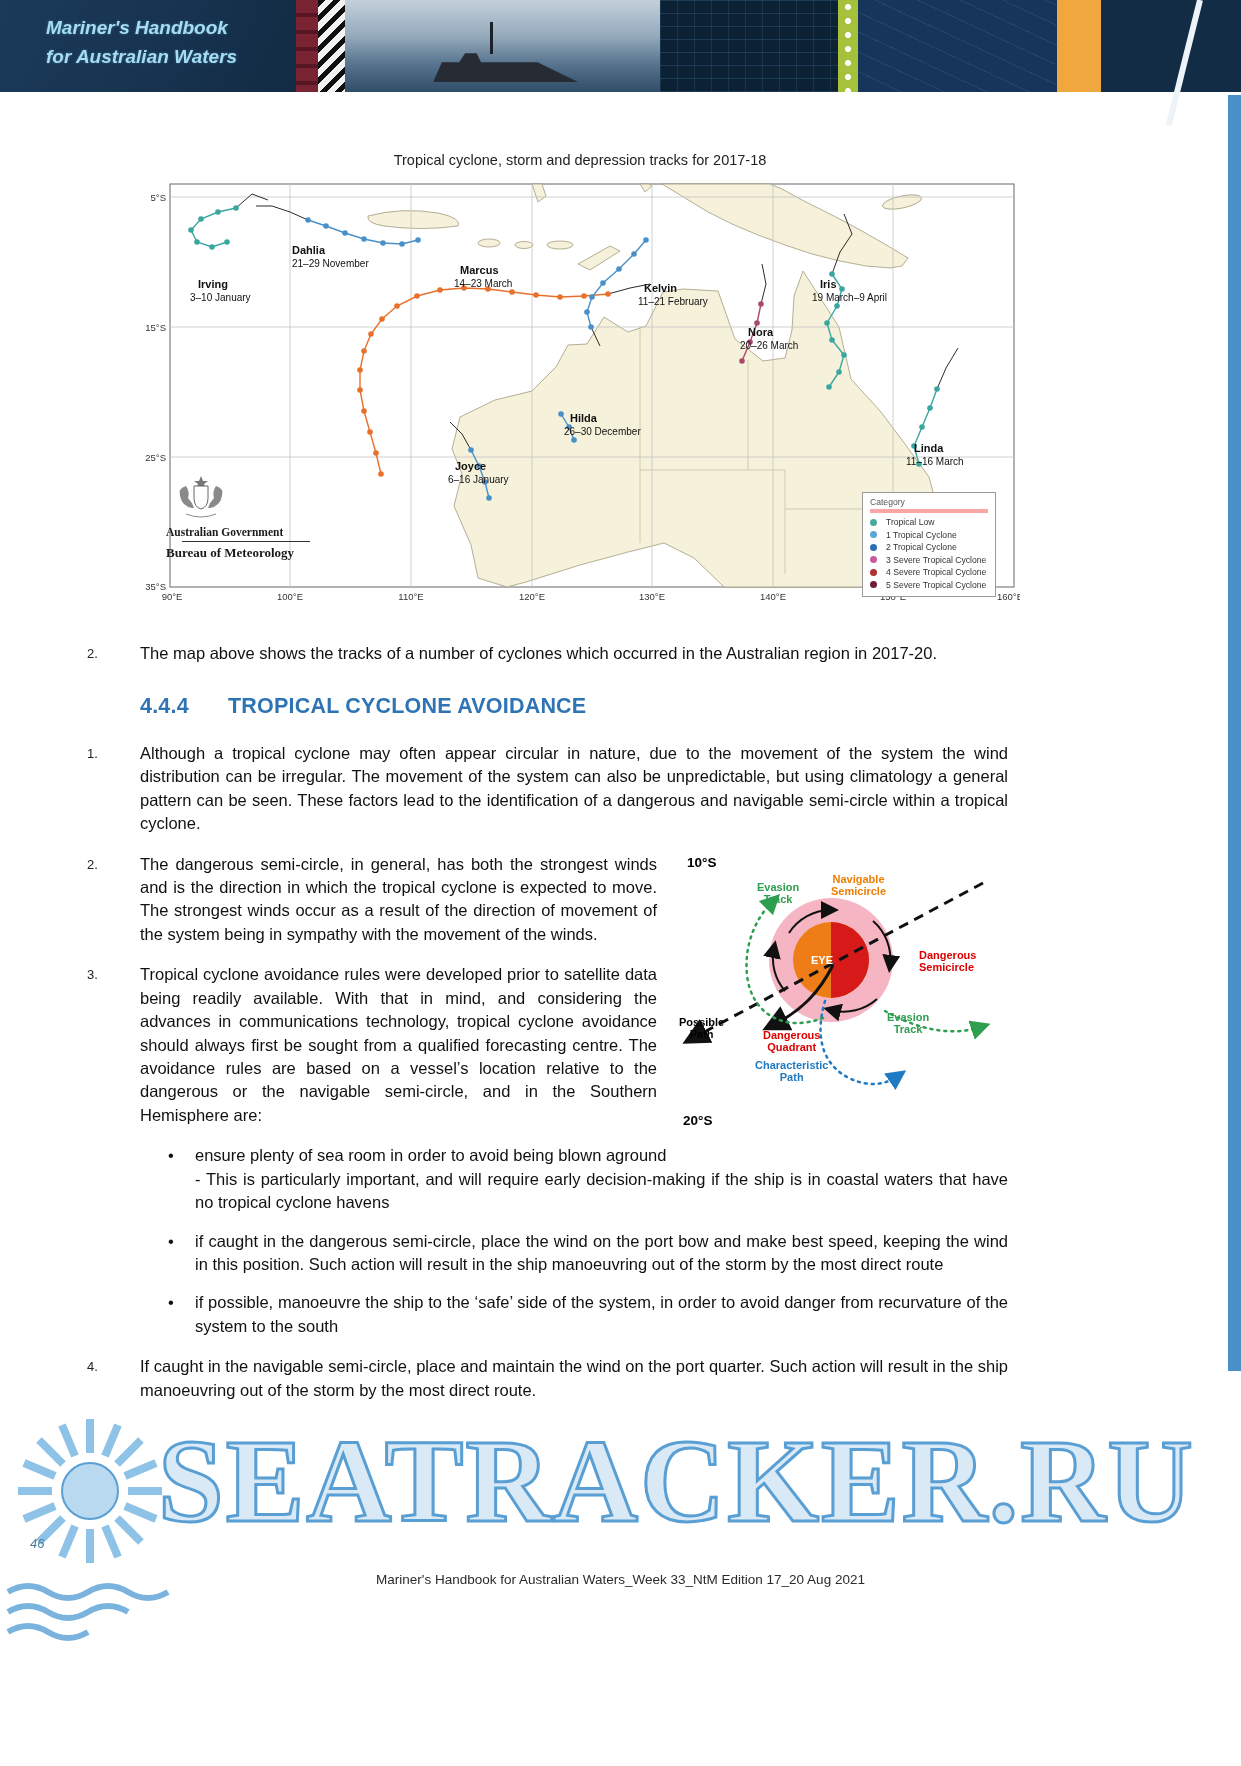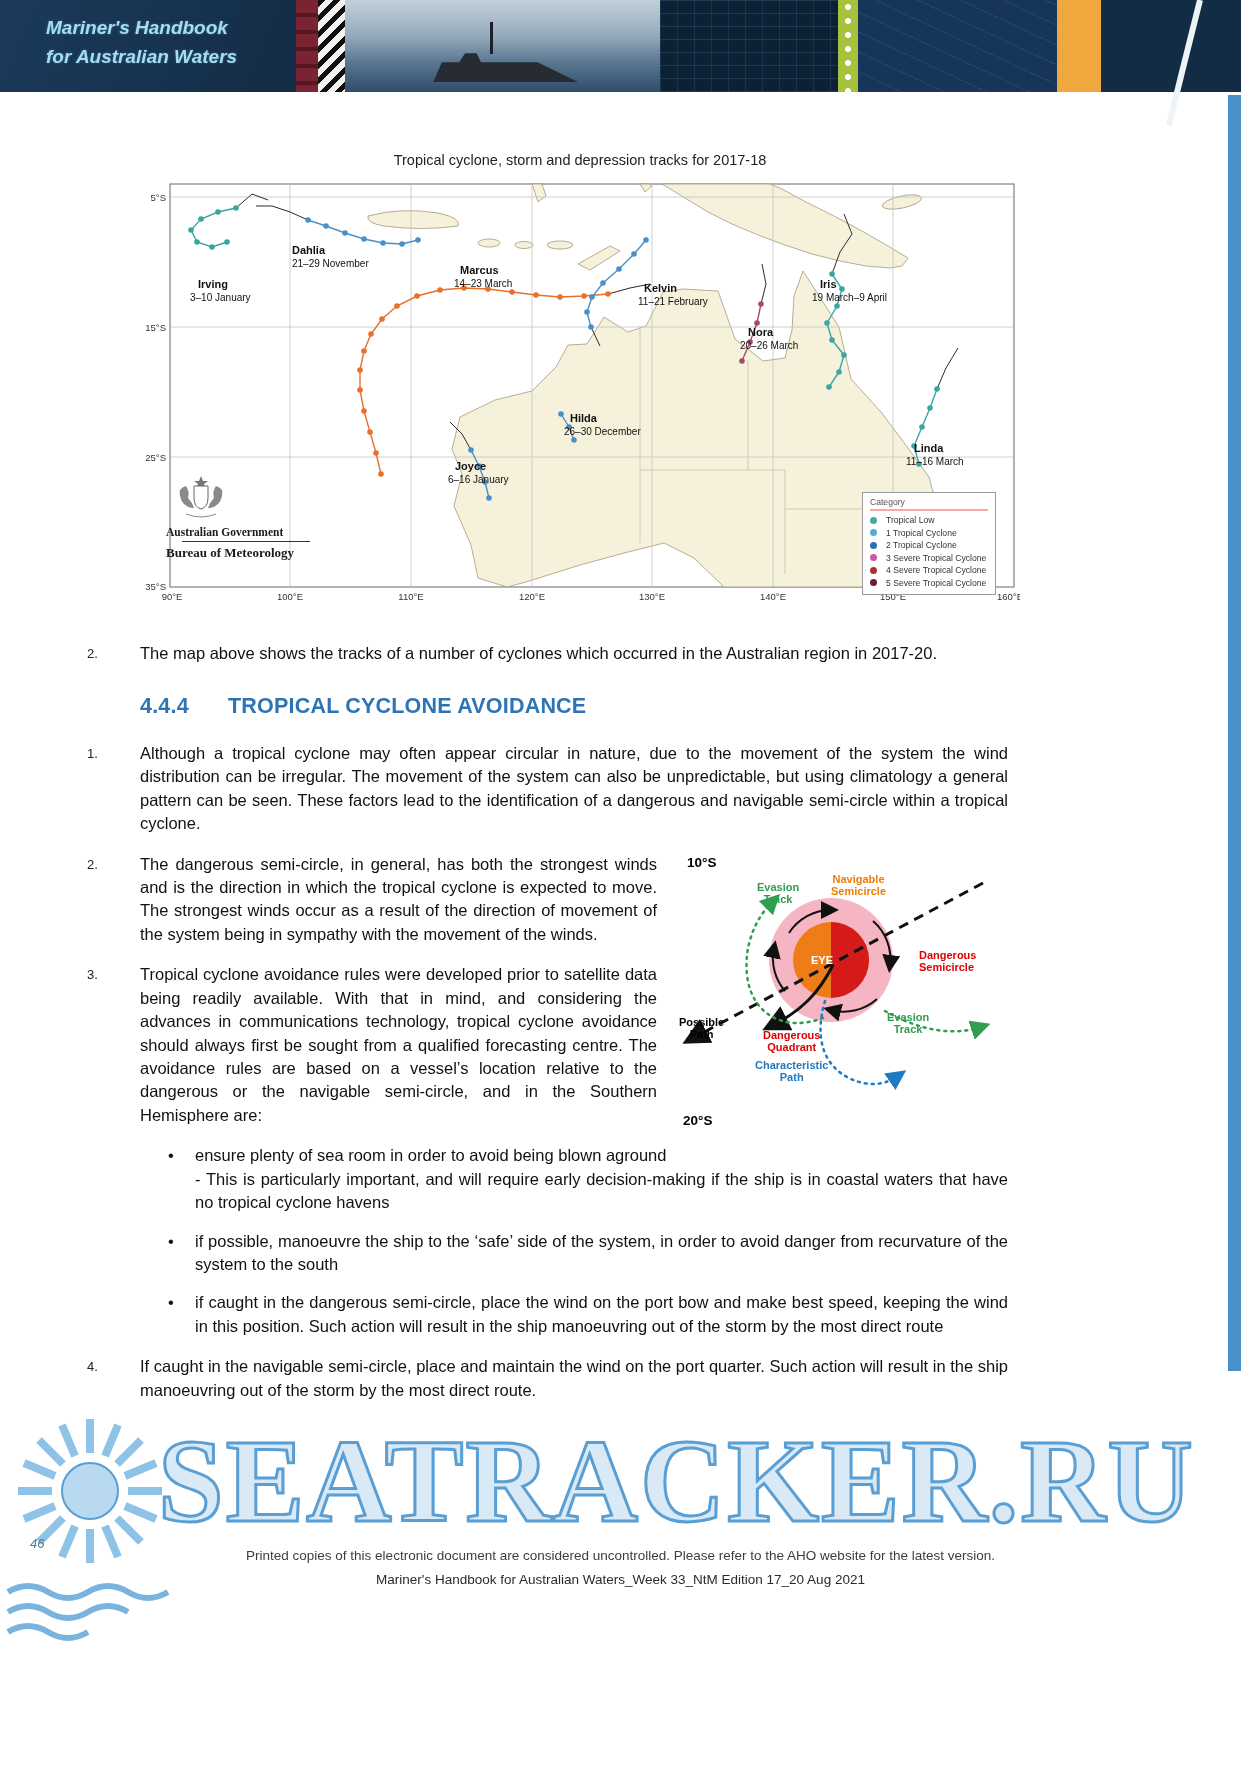--- a/index.html
+++ b/index.html
@@ -31,21 +31,21 @@
 
   
   .map-block { margin-top:60px; margin-left:140px; width:880px; }
   .map-title { text-align:center; font-size:14.5px; color:#222; margin-bottom:8px; }
   .map-wrap { position:relative; width:880px; height:432px; }
   .cyc-name { font:bold 11px "Liberation Sans",sans-serif; fill:#101010; }
   .cyc-date { font:10px "Liberation Sans",sans-serif; fill:#101010; }
   .axis-lab { font:9.5px "Liberation Sans",sans-serif; fill:#333; }
 
   .map-legend { position:absolute; left:722px; top:316px; width:134px; background:#fff; border:1px solid #9a9a9a; padding:4px 7px 5px; font-size:8.6px; color:#333; }
-  .map-legend .lg-title { color:#555; border-bottom:2px solid #fca5a5; padding-bottom:2px; margin-bottom:3px; }
+  .map-legend .lg-title { color:#555; border-bottom:4px solid #fca5a5; padding-bottom:2px; margin-bottom:3px; }
   .lg-row { display:flex; align-items:center; gap:9px; line-height:12.5px; white-space:nowrap; }
   .lg-dot { width:7px; height:7px; border-radius:50%; flex:0 0 auto; }
 
   .bom-logo { position:absolute; left:26px; top:298px; width:160px; text-align:left; font-family:"Liberation Serif",serif; color:#1a1a1a; }
   .bom-l1 { font-weight:bold; font-size:11.5px; margin-top:2px; }
   .bom-sep { width:128px; height:1px; background:#333; margin:3px auto; }
   .bom-l2 { font-weight:bold; font-size:13px; }
 
   
   .content { margin-left:140px; width:868px; margin-top:34px; font-size:16.5px; line-height:1.42; text-align:justify; }
@@ -395,25 +395,25 @@
         <span class="num">3.</span>
         <div class="txt">Tropical cyclone avoidance rules were developed prior to satellite data being readily available. With that in mind, and considering the advances in communications technology, tropical cyclone avoidance should always first be sought from a qualified forecasting centre. The avoidance rules are based on a vessel’s location relative to the dangerous or the navigable semi-circle, and in the Southern Hemisphere are:</div>
       </div>
 
       <ul class="bullets">
         <li>
           <span class="b-text">ensure plenty of sea room in order to avoid being blown aground</span>
           <span class="b-sub">- This is particularly important, and will require early decision-making if the ship is in coastal waters that have no tropical cyclone havens</span>
         </li>
         <li>
-          <span class="b-text">if possible, manoeuvre the ship to the ‘safe’ side of the system, in order to avoid danger from recurvature of the system to the south</span>
+          <span class="b-text">if caught in the dangerous semi-circle, place the wind on the port bow and make best speed, keeping the wind in this position. Such action will result in the ship manoeuvring out of the storm by the most direct route</span>
           
         </li>
         <li>
-          <span class="b-text">if caught in the dangerous semi-circle, place the wind on the port bow and make best speed, keeping the wind in this position. Such action will result in the ship manoeuvring out of the storm by the most direct route</span>
+          <span class="b-text">if possible, manoeuvre the ship to the ‘safe’ side of the system, in order to avoid danger from recurvature of the system to the south</span>
           
         </li>
       </ul>
 
       <div class="item clear">
         <span class="num">4.</span>
         <div class="txt">If caught in the navigable semi-circle, place and maintain the wind on the port quarter. Such action will result in the ship manoeuvring out of the storm by the most direct route.</div>
       </div>
 
     </div>
@@ -442,16 +442,15 @@
     </g>
     <circle cx="88" cy="95" r="28" fill="#b9d9f0" stroke="#5a9fd4" stroke-width="2"></circle>
     <g stroke="#7ab4de" stroke-width="6" fill="none">
       <path d="M6,196 Q26,184 46,196 T86,196 T126,196 T166,196"></path>
       <path d="M6,216 Q26,204 46,216 T86,216 T126,216"></path>
       <path d="M6,236 Q26,224 46,236 T86,236"></path>
     </g>
   </svg>
 
   <div class="pagenum">46</div>
-  <div class="footer-1">Printed copies of this electronic document are considered uncontrolled. Please refer to the AHO website for the latest version.</div>
   <div class="footer-2">Mariner's Handbook for Australian Waters_Week 33_NtM Edition 17_20 Aug 2021</div>
 
 </div>
 
 </body></html>

